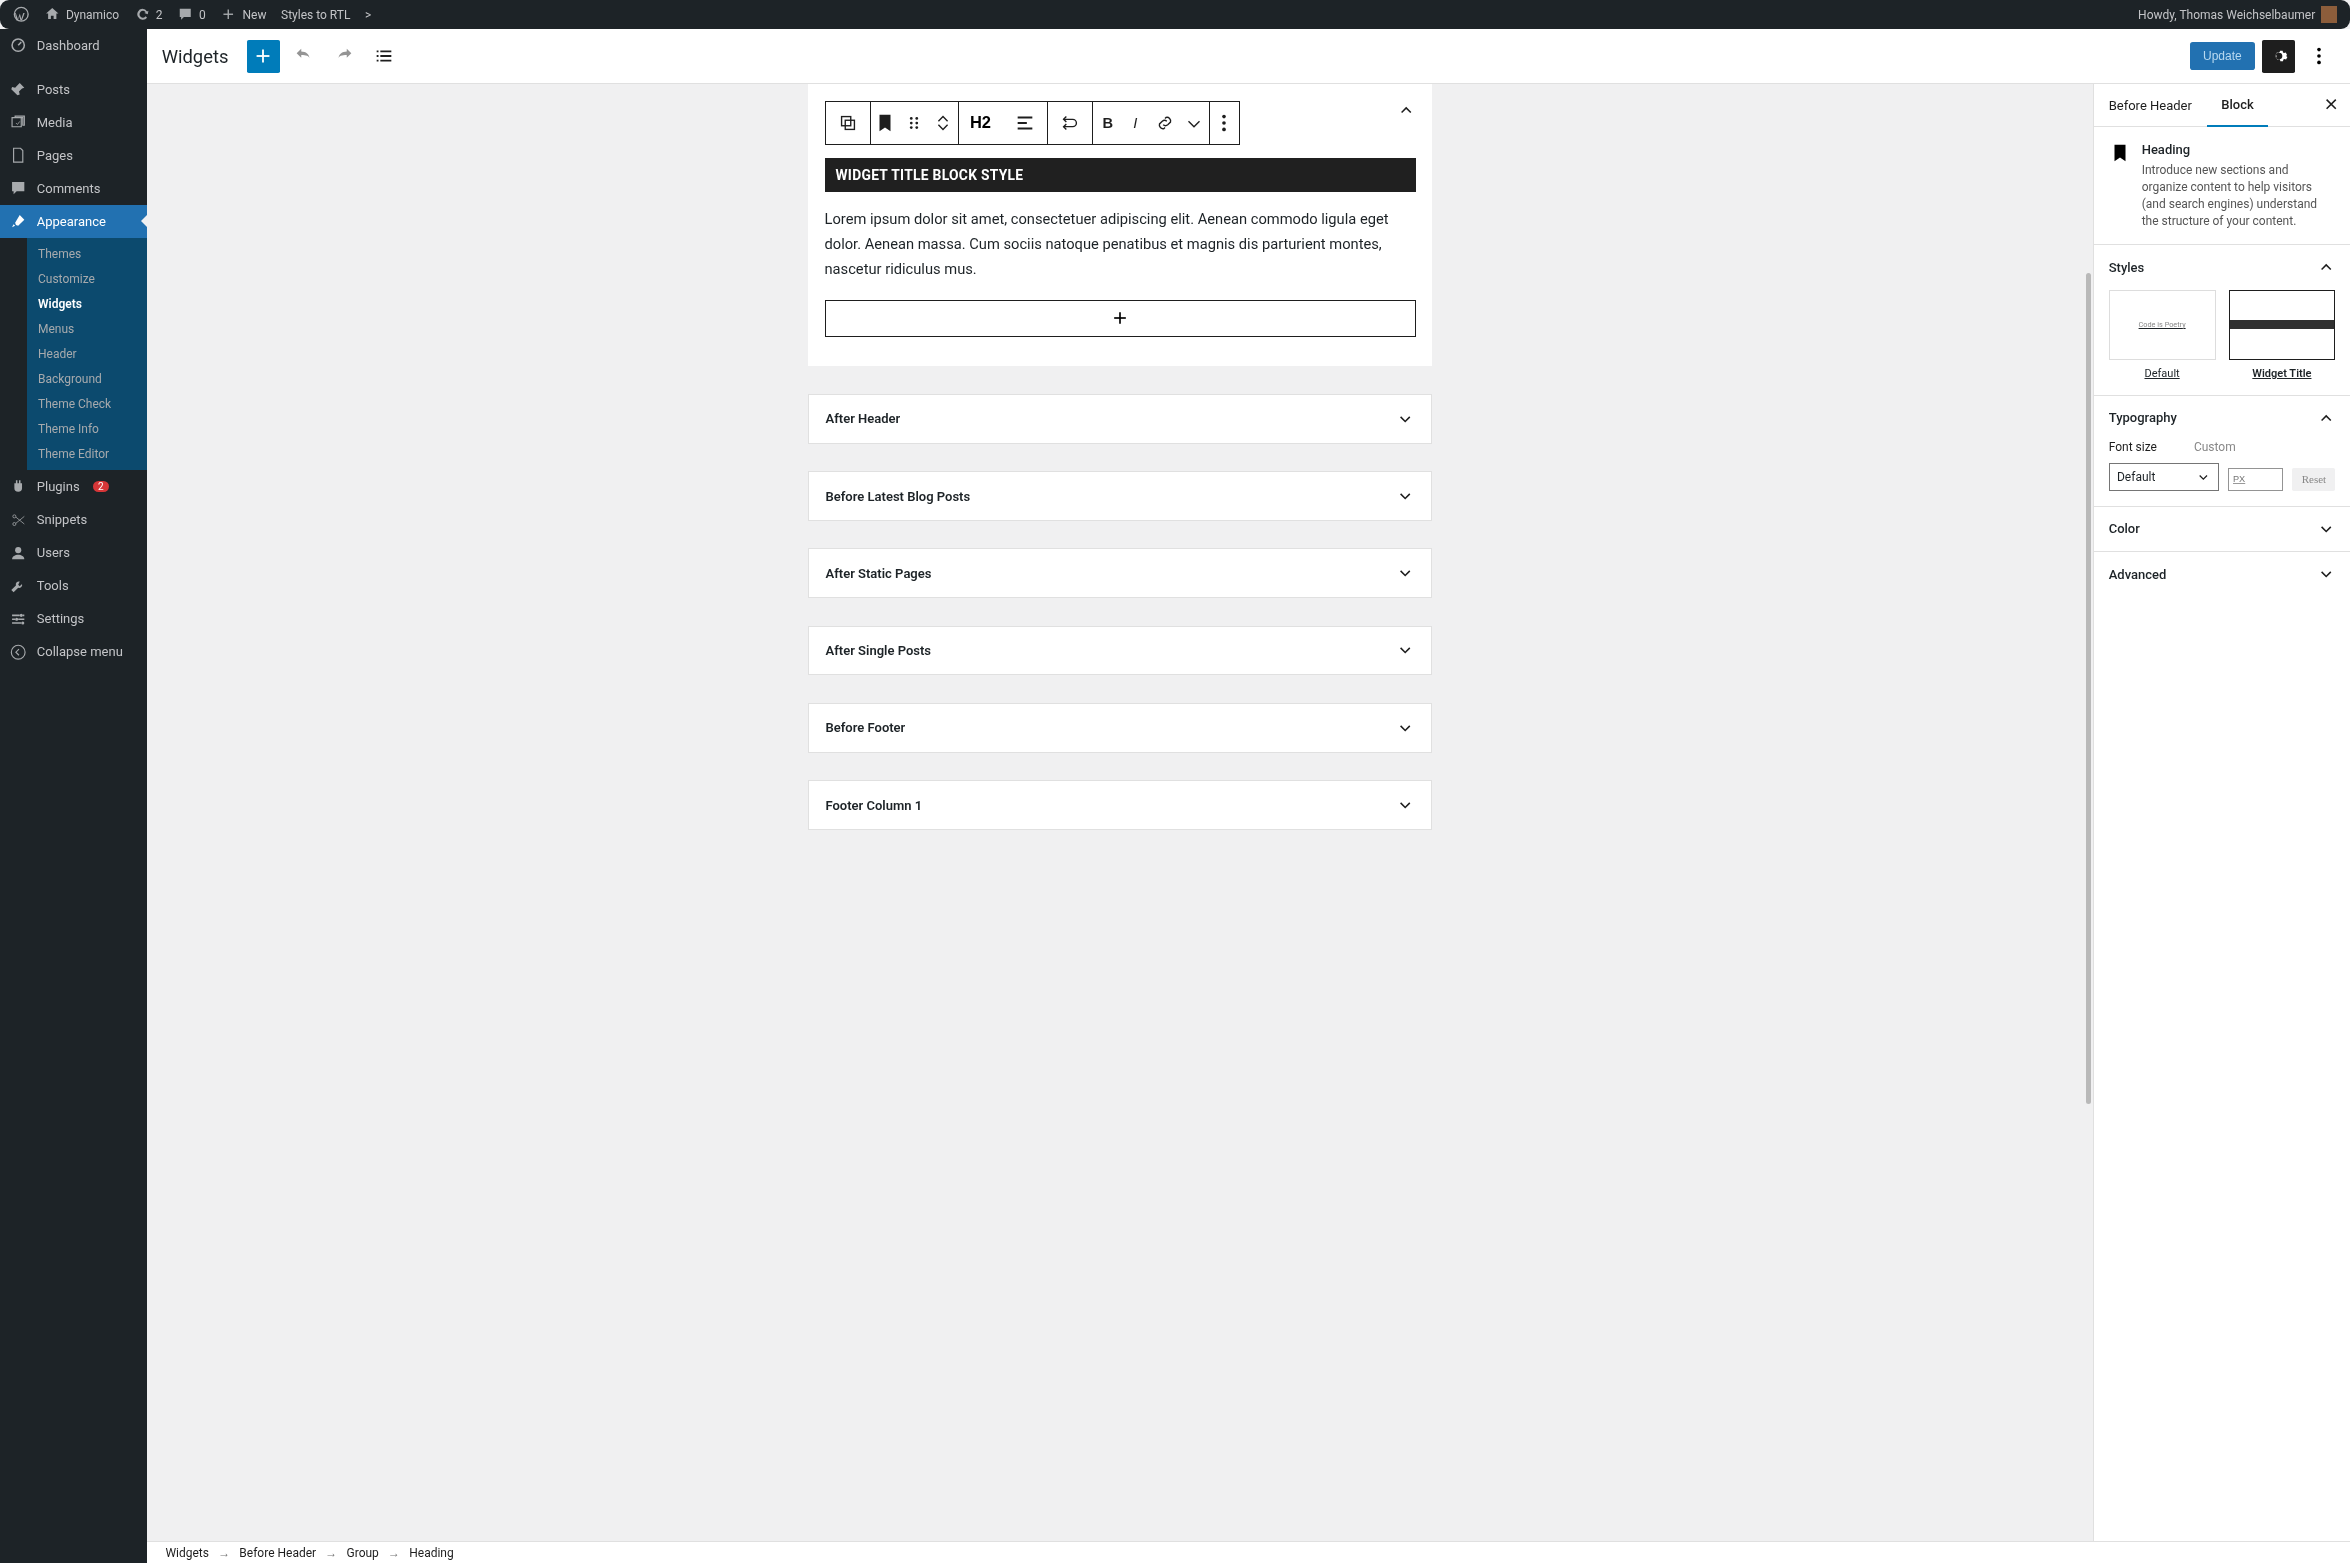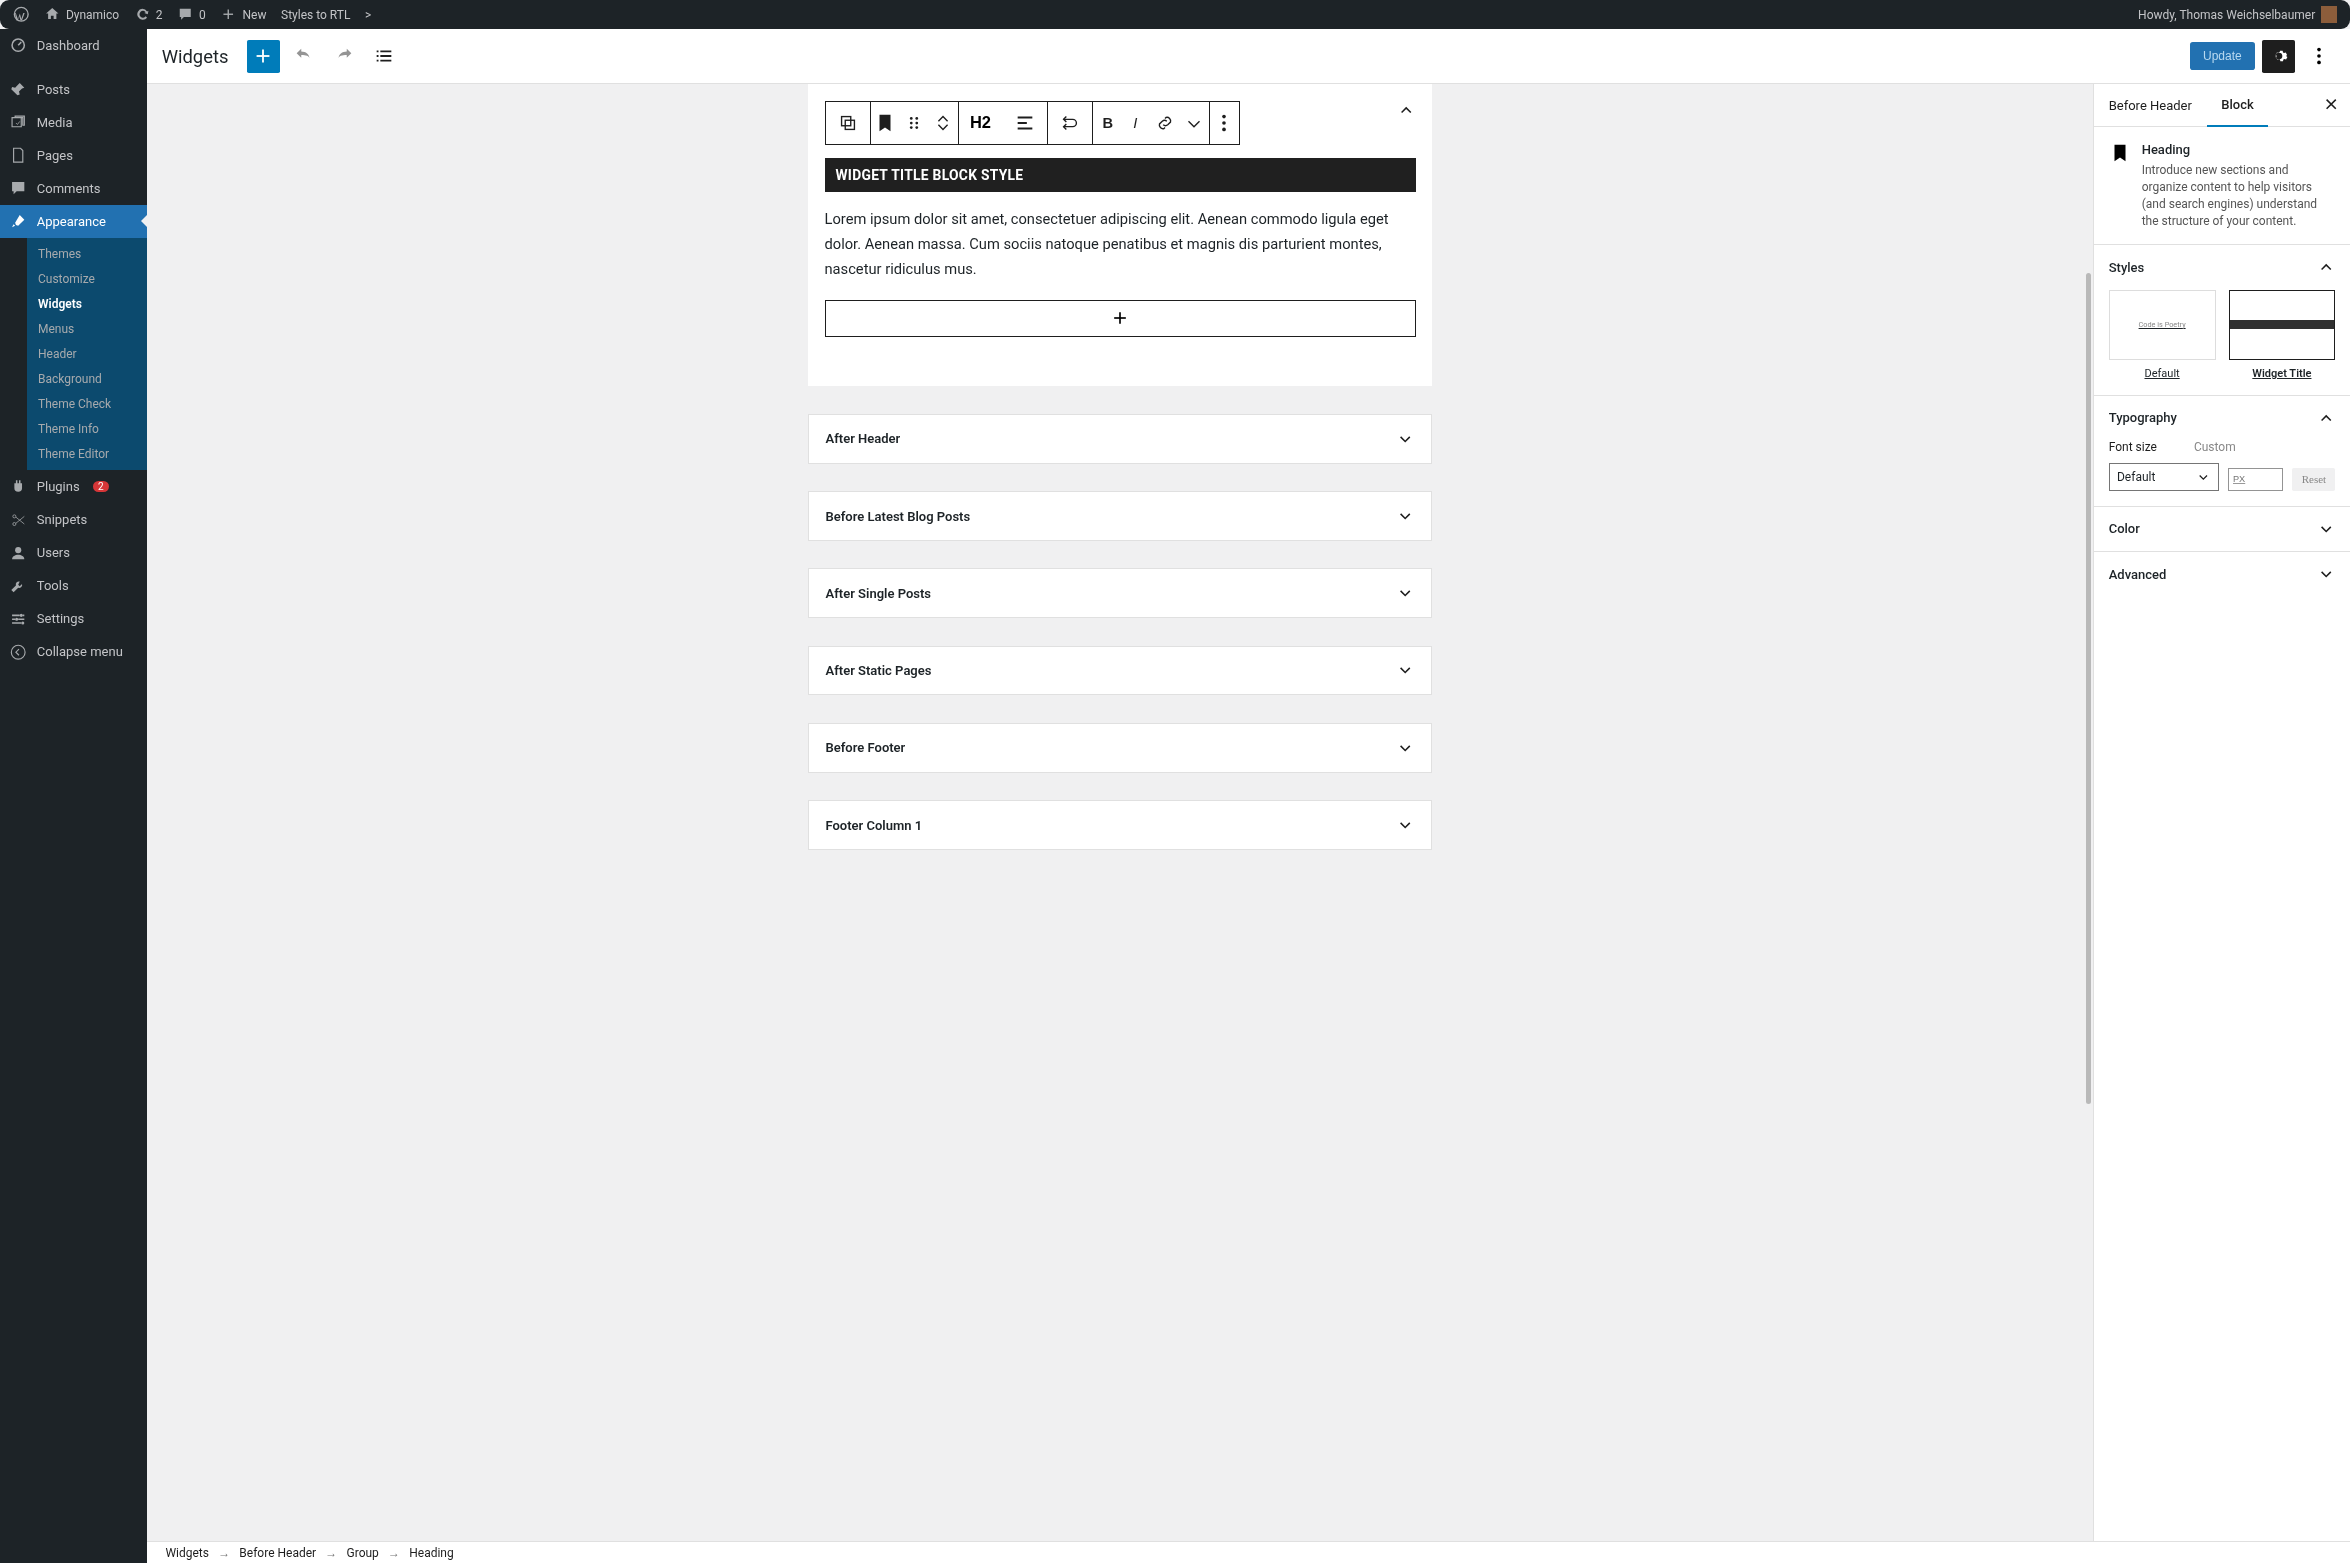--- a/index.html
+++ b/index.html
@@ -343,21 +343,21 @@
 
       <div class="editor-body">
 
         <div class="canvas-wrap">
           <div class="scroll-hint">
               <div class="scroll-thumb"></div>
             </div>
           <div class="canvas-scroll">
             <div class="canvas-inner">
 
-              <div class="widget-area" style="padding-bottom:33px;">
+              <div class="widget-area" style="padding-bottom:13px;">
                 <div class="area-head-partial">Before Header</div>
                 <svg class="chev collapse-icon" viewBox="0 0 24 24">
                     <path d="M6 15l6-6 6 6" fill="none" stroke="#1e1e1e" stroke-width="2"></path>
                   </svg>
 
                 
                 <div class="block-toolbar">
                   <div class="tb-group">
                     <button class="tb-btn">
                         <svg viewBox="0 0 24 24">
@@ -455,27 +455,27 @@
                       <path d="M6 9l6 6 6-6" fill="none" stroke="#1e1e1e" stroke-width="2"></path>
                     </svg>
                   </div>
                   <div class="area-collapsed">
                     <span class="area-collapsed-title">Before Latest Blog Posts</span>
                     <svg class="chev" viewBox="0 0 24 24">
                       <path d="M6 9l6 6 6-6" fill="none" stroke="#1e1e1e" stroke-width="2"></path>
                     </svg>
                   </div>
                   <div class="area-collapsed">
-                    <span class="area-collapsed-title">After Single Posts</span>
+                    <span class="area-collapsed-title">After Static Pages</span>
                     <svg class="chev" viewBox="0 0 24 24">
                       <path d="M6 9l6 6 6-6" fill="none" stroke="#1e1e1e" stroke-width="2"></path>
                     </svg>
                   </div>
                   <div class="area-collapsed">
-                    <span class="area-collapsed-title">After Static Pages</span>
+                    <span class="area-collapsed-title">After Single Posts</span>
                     <svg class="chev" viewBox="0 0 24 24">
                       <path d="M6 9l6 6 6-6" fill="none" stroke="#1e1e1e" stroke-width="2"></path>
                     </svg>
                   </div>
                   <div class="area-collapsed">
                     <span class="area-collapsed-title">Before Footer</span>
                     <svg class="chev" viewBox="0 0 24 24">
                       <path d="M6 9l6 6 6-6" fill="none" stroke="#1e1e1e" stroke-width="2"></path>
                     </svg>
                   </div>

